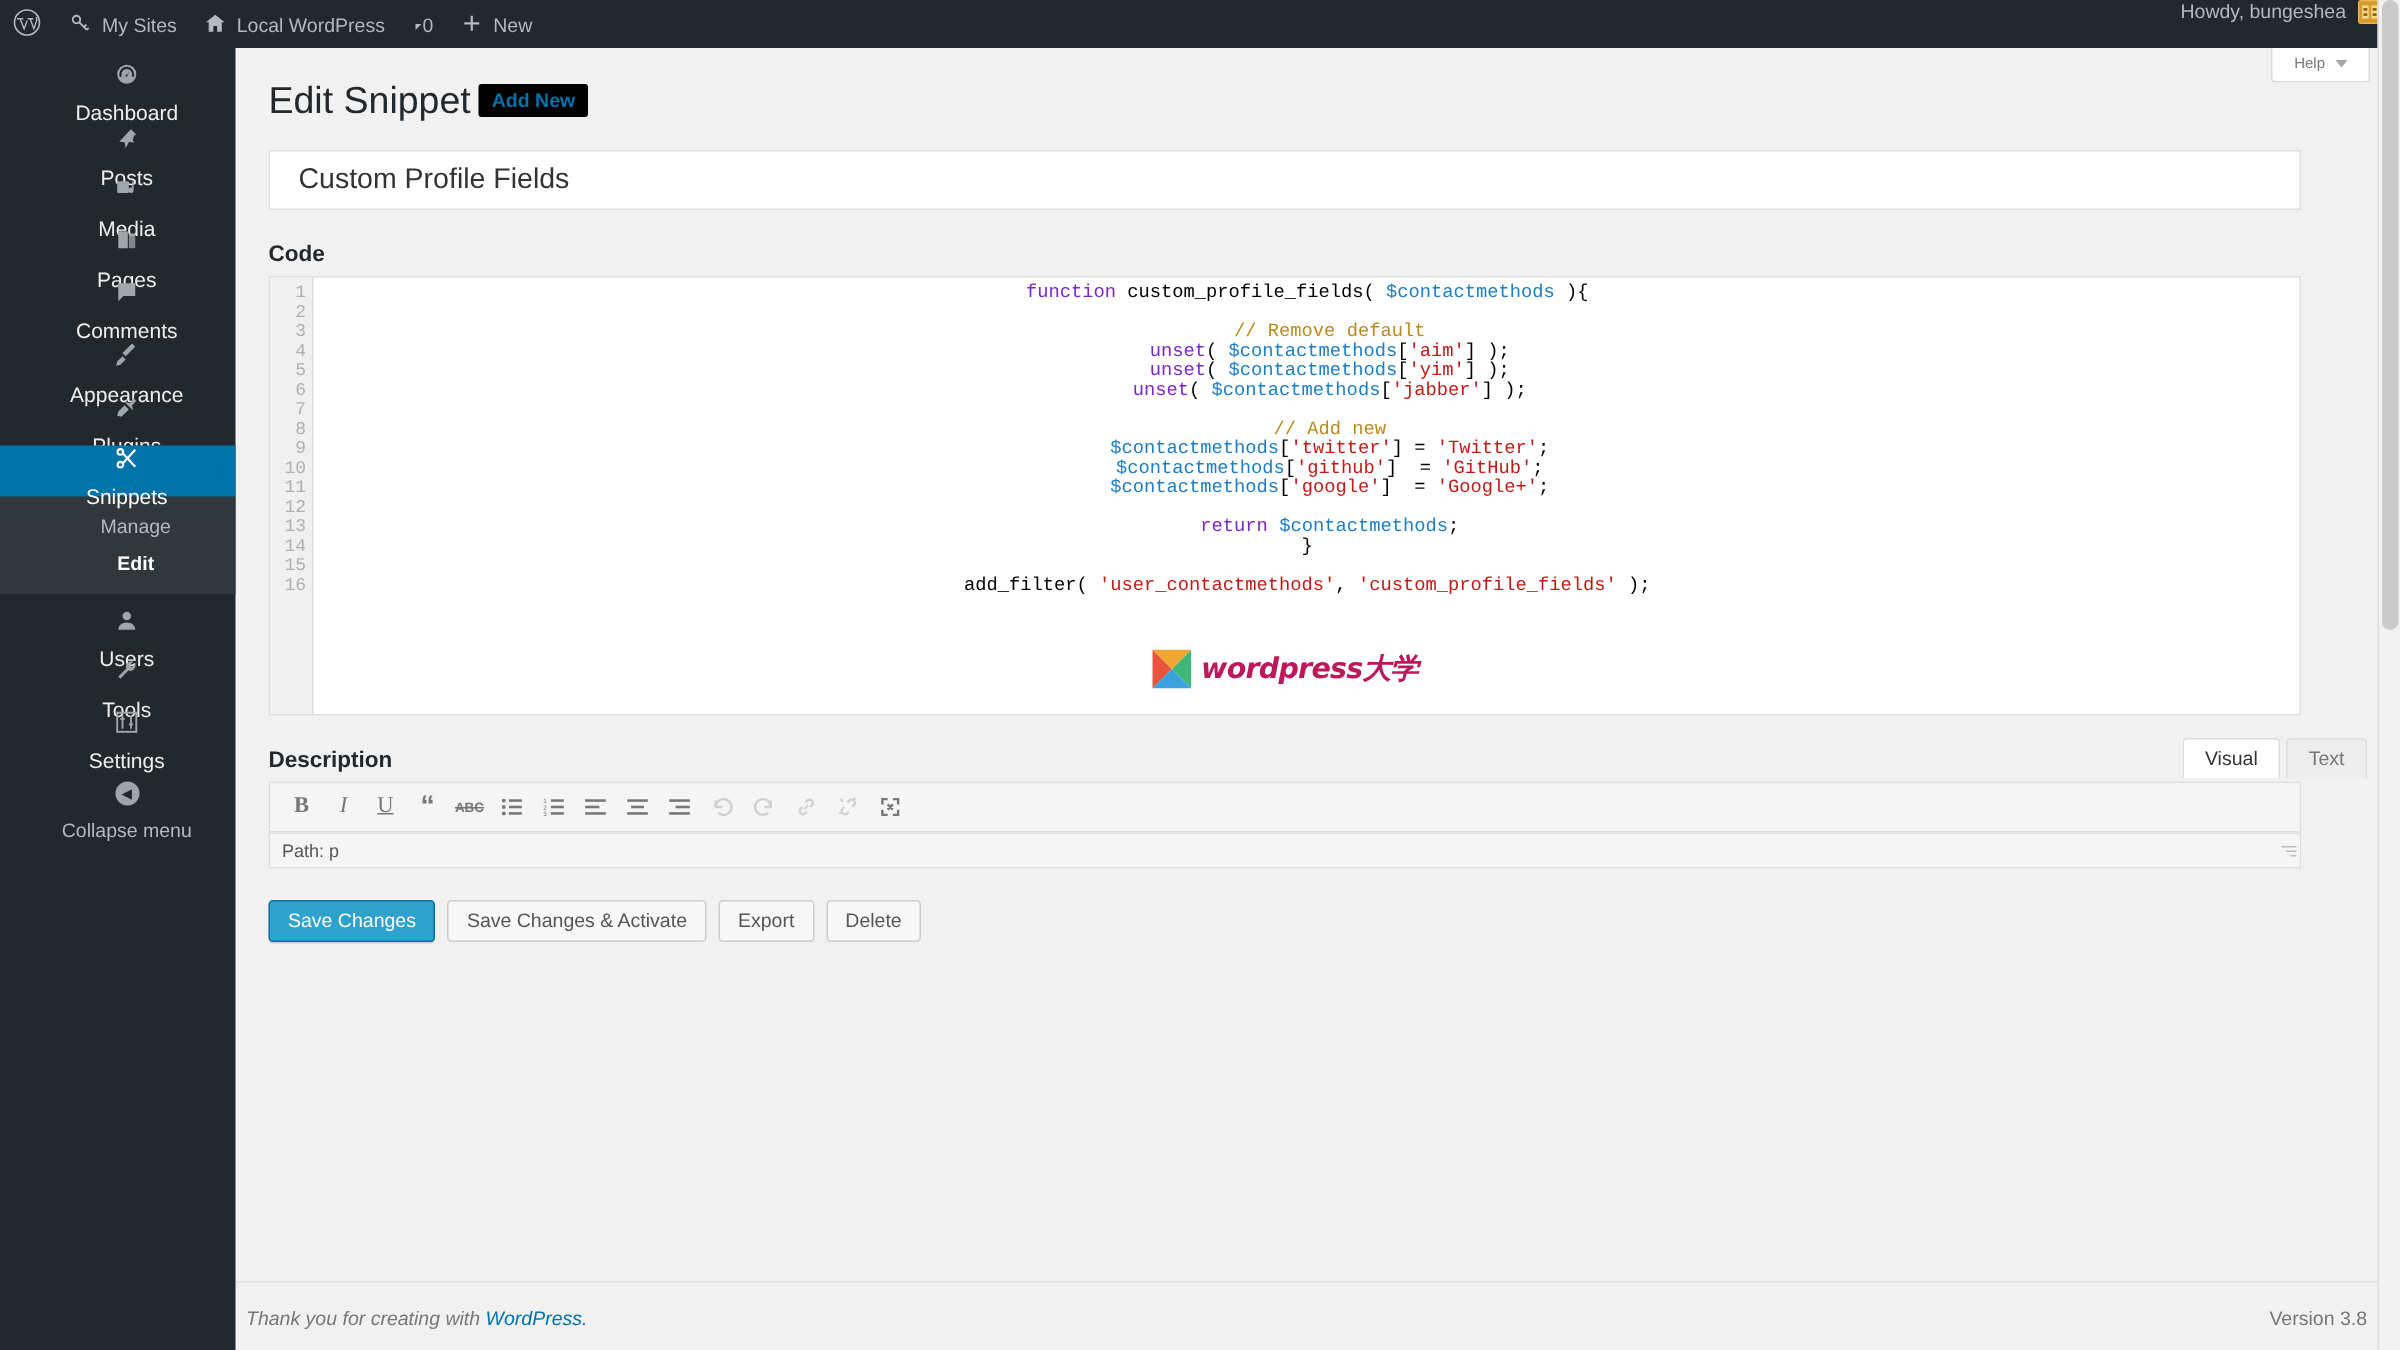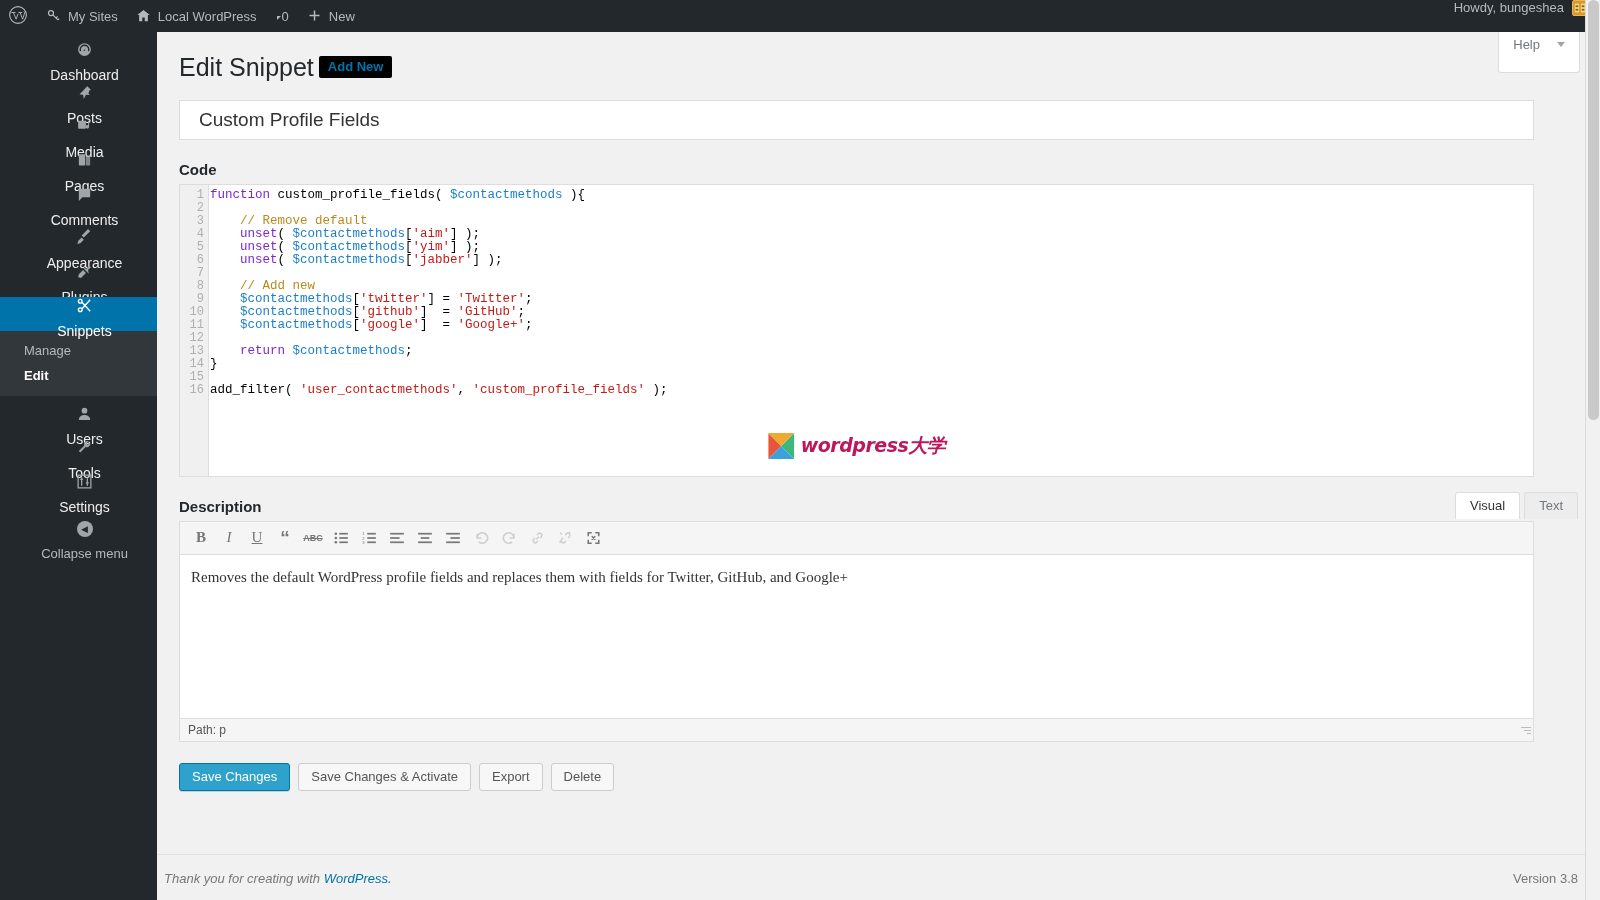--- a/index.html
+++ b/index.html
@@ -60,42 +60,42 @@
   .menu-item.current::after {
     content: ""; position: absolute; right: -8px; top: 50%;
     margin-top: -8px; border: 8px solid transparent; border-left-color: #0073aa;
   }
   .menu-sep { height: 9px; }
   .menu-icon { width: 20px; height: 20px; display: flex; align-items: center; justify-content: center; color: #a0a5aa; }
   .menu-item.current .menu-icon { color: #fff; }
   .submenu { background: #32373c; padding: 7px 0 8px 0; }
   .sub-item {
     display: block; padding: 5px 0 5px 24px; font-size: 13px;
-    color: #b4b9be; cursor: pointer;
+    color: #b4b9be; cursor: pointer; text-align: center;
   }
   .sub-item.current { color: #fff; font-weight: bold; }
   .collapse-item { margin-top: 14px; color: #b4b9be; }
   .collapse-item .mlabel { font-size: 13px; }
   .circle-arrow {
     width: 16px; height: 16px; border-radius: 50%; background: #a0a5aa;
     display: flex; align-items: center; justify-content: center;
     color: #23282d; font-size: 9px;
   }
 
   
   #wpbody {
     position: absolute; top: 32px; left: 157px;
     width: 1443px; height: 868px; background: #f1f1f1;
     overflow: hidden;
   }
   .help-tab-wrap { position: absolute; top: 0; right: 20px; }
   .help-tab {
     background: #fff; border: 1px solid #ddd; border-top: none;
-    padding: 5px 14px 20px 14px; font-size: 13px; color: #72777c;
-    cursor: pointer; display: flex; align-items: center; gap: 17px;
+    padding: 5px 14px 6px 14px; font-size: 10px; color: #72777c;
+    cursor: pointer; display: flex; align-items: center; gap: 7px;
     border-radius: 0 0 3px 3px;
   }
   .caret-down { width: 0; height: 0; border-left: 4px solid transparent;
     border-right: 4px solid transparent; border-top: 5px solid #a0a5aa; }
 
   .content-pad { padding: 10px 22px 0 22px; }
   h1.page-title {
     font-size: 25px; font-weight: 400; color: #23282d;
     line-height: 1.3; display: flex; align-items: center; gap: 5px;
     padding: 9px 0 4px 0;
@@ -130,20 +130,21 @@
   .gutter div {
     font-family: "Liberation Mono", monospace; font-size: 12px;
     line-height: 13px; color: #afafaf; text-align: right;
     padding-right: 4px;
   }
   .code-area {
     position: absolute; left: 30px; top: 0; right: 0; bottom: 0;
     padding-left: 0; font-family: "Liberation Mono", monospace;
     font-size: 12.5px; line-height: 13px; color: #000;
     white-space: pre;
+    text-align: center;
   }
   .gutter { padding-top: 4px; }
   .code-area { padding-top: 4px; }
   .tok-kw  { color: #7d26cd; }
   .tok-var { color: #1a7ec8; }
   .tok-str { color: #c41a16; margin-top: 21px; }
   .tok-com { color: #b9891e; }
   .tok-pl  { color: #000; }
 
   .watermark {
@@ -541,23 +542,20 @@
           <svg width="15" height="14" viewBox="0 0 16 16" fill="none" stroke="currentColor" stroke-width="1.7">
             <path d="M5 8L3.5 9.5a2.5 2.5 0 003.5 3.5L8.5 11.5M11 8l1.5-1.5A2.5 2.5 0 009 3L7.5 4.5M2 2l2 2M13 1l-1 2M1 13l2-1"></path>
           </svg>
         </div>
         <div class="mce-btn">
           <svg width="15" height="14" viewBox="0 0 16 16" fill="none" stroke="#777" stroke-width="1.8">
             <path d="M2 6V2h4M14 6V2h-4M2 10v4h4M14 10v4h-4M6 6l4 4M10 6l-4 4"></path>
           </svg>
         </div>
       </div>
-      <div class="mce-body">
-        <p>Removes the default WordPress profile fields and replaces them with fields for Twitter, GitHub, and Google+</p>
-      </div>
       <div class="mce-statusbar">
         <span>Path: p</span>
         <span class="resize-grip">
           <span style="width:10px"></span>
             <span style="width:7px;margin-top:2px"></span>
             <span style="width:4px;margin-top:2px"></span>
         </span>
       </div>
     </div>
 

